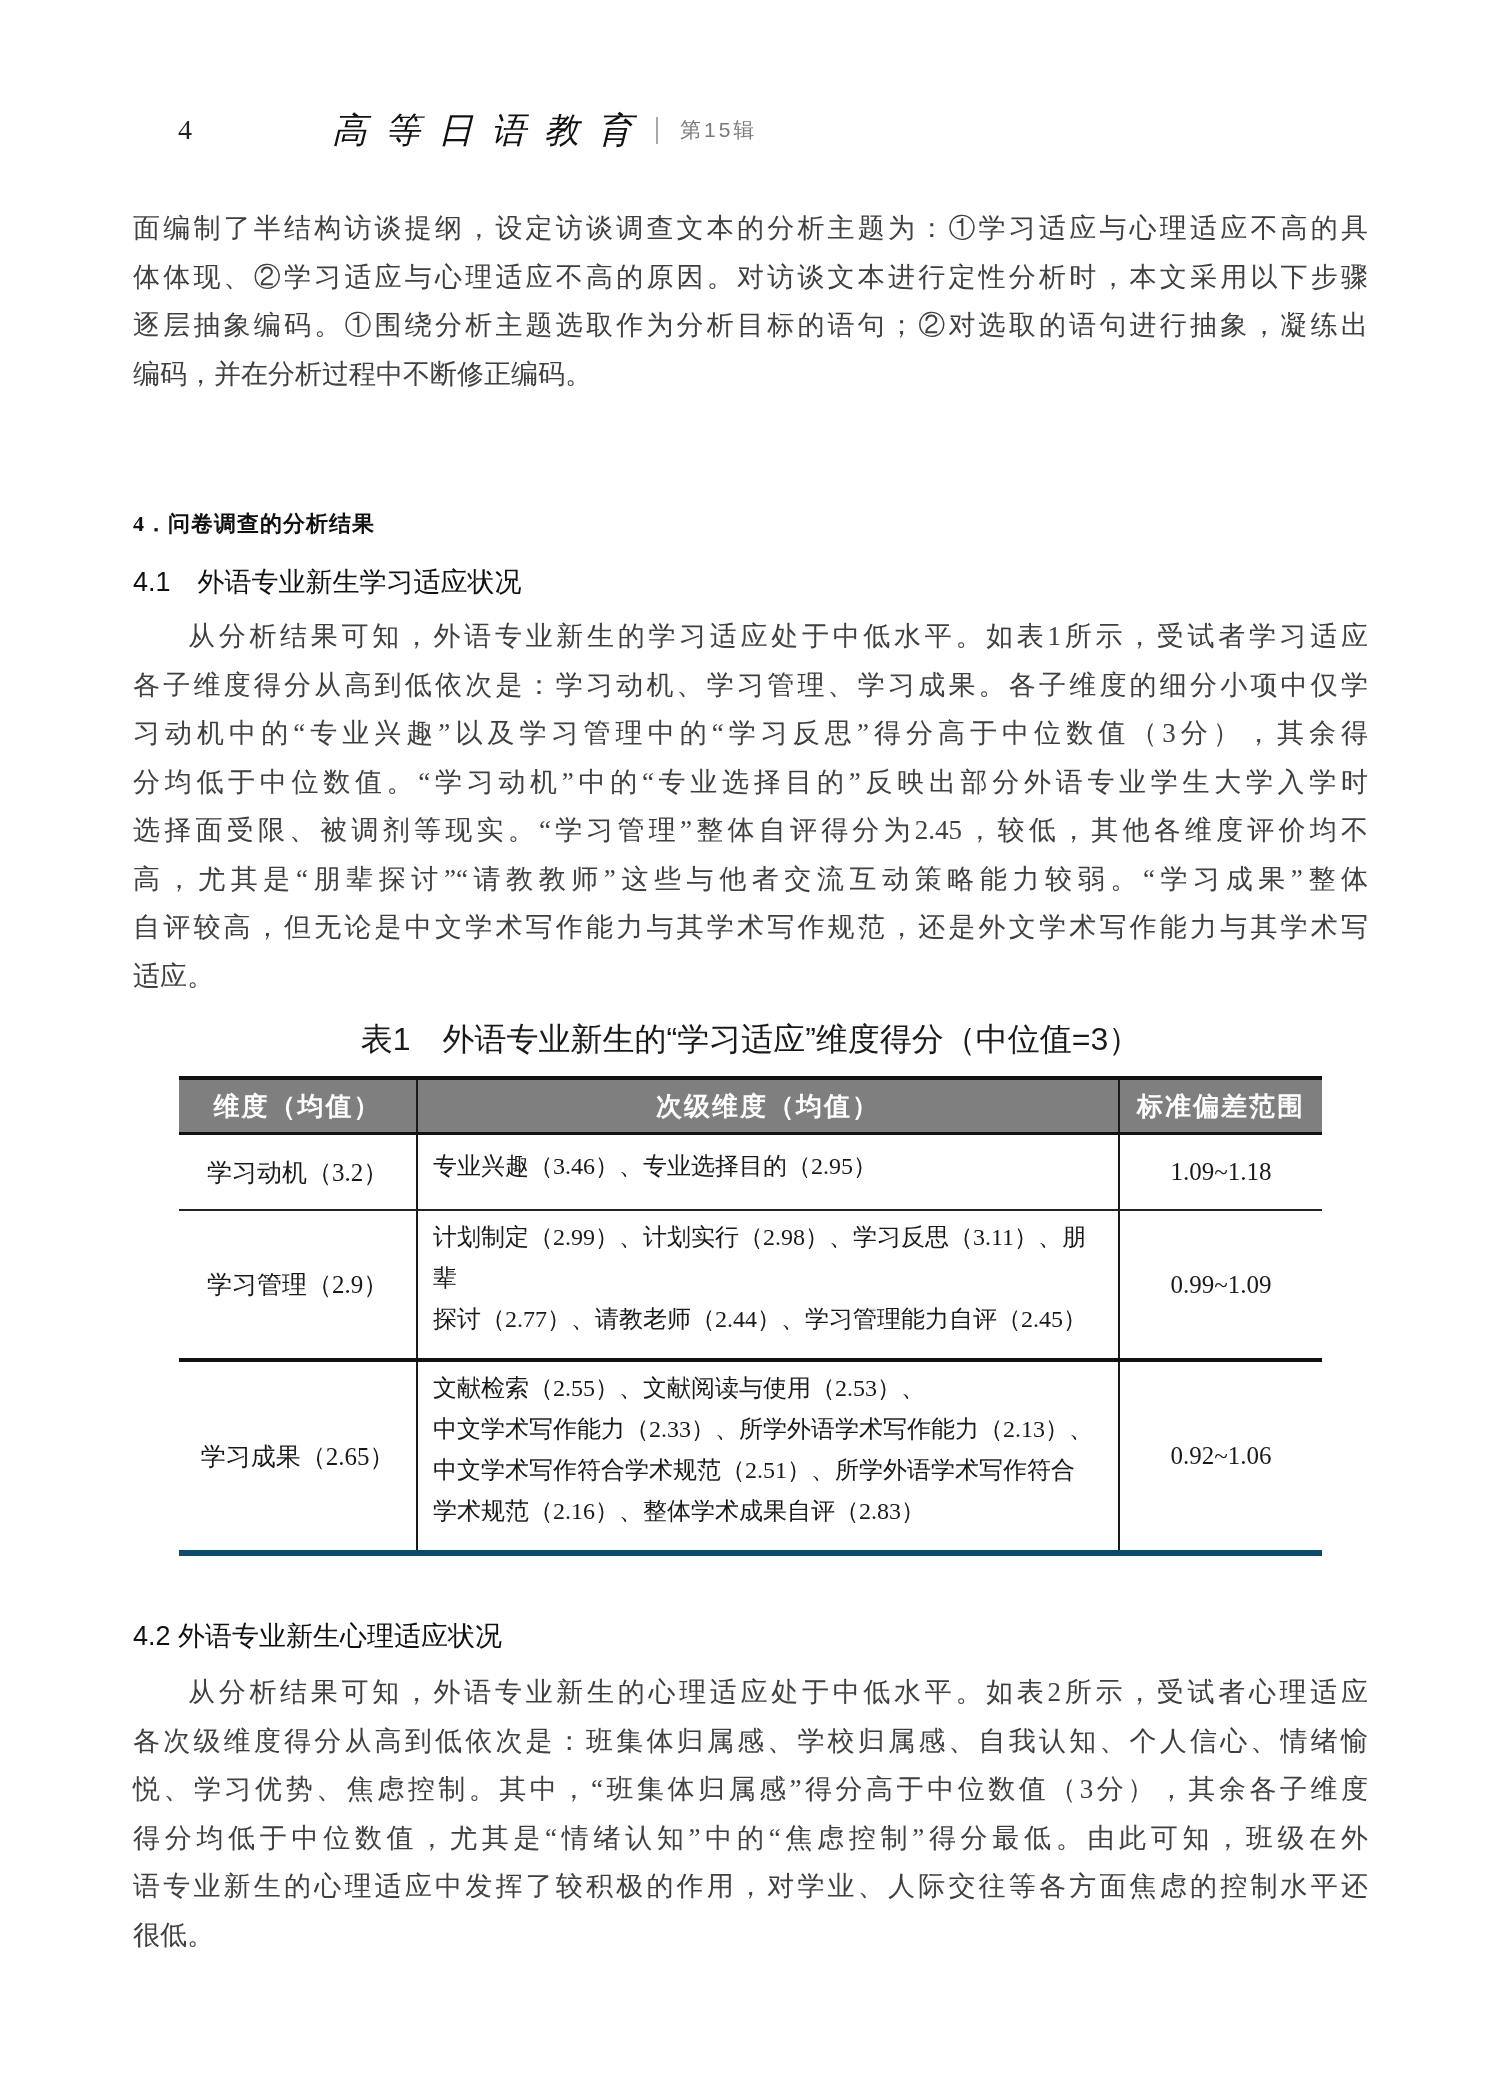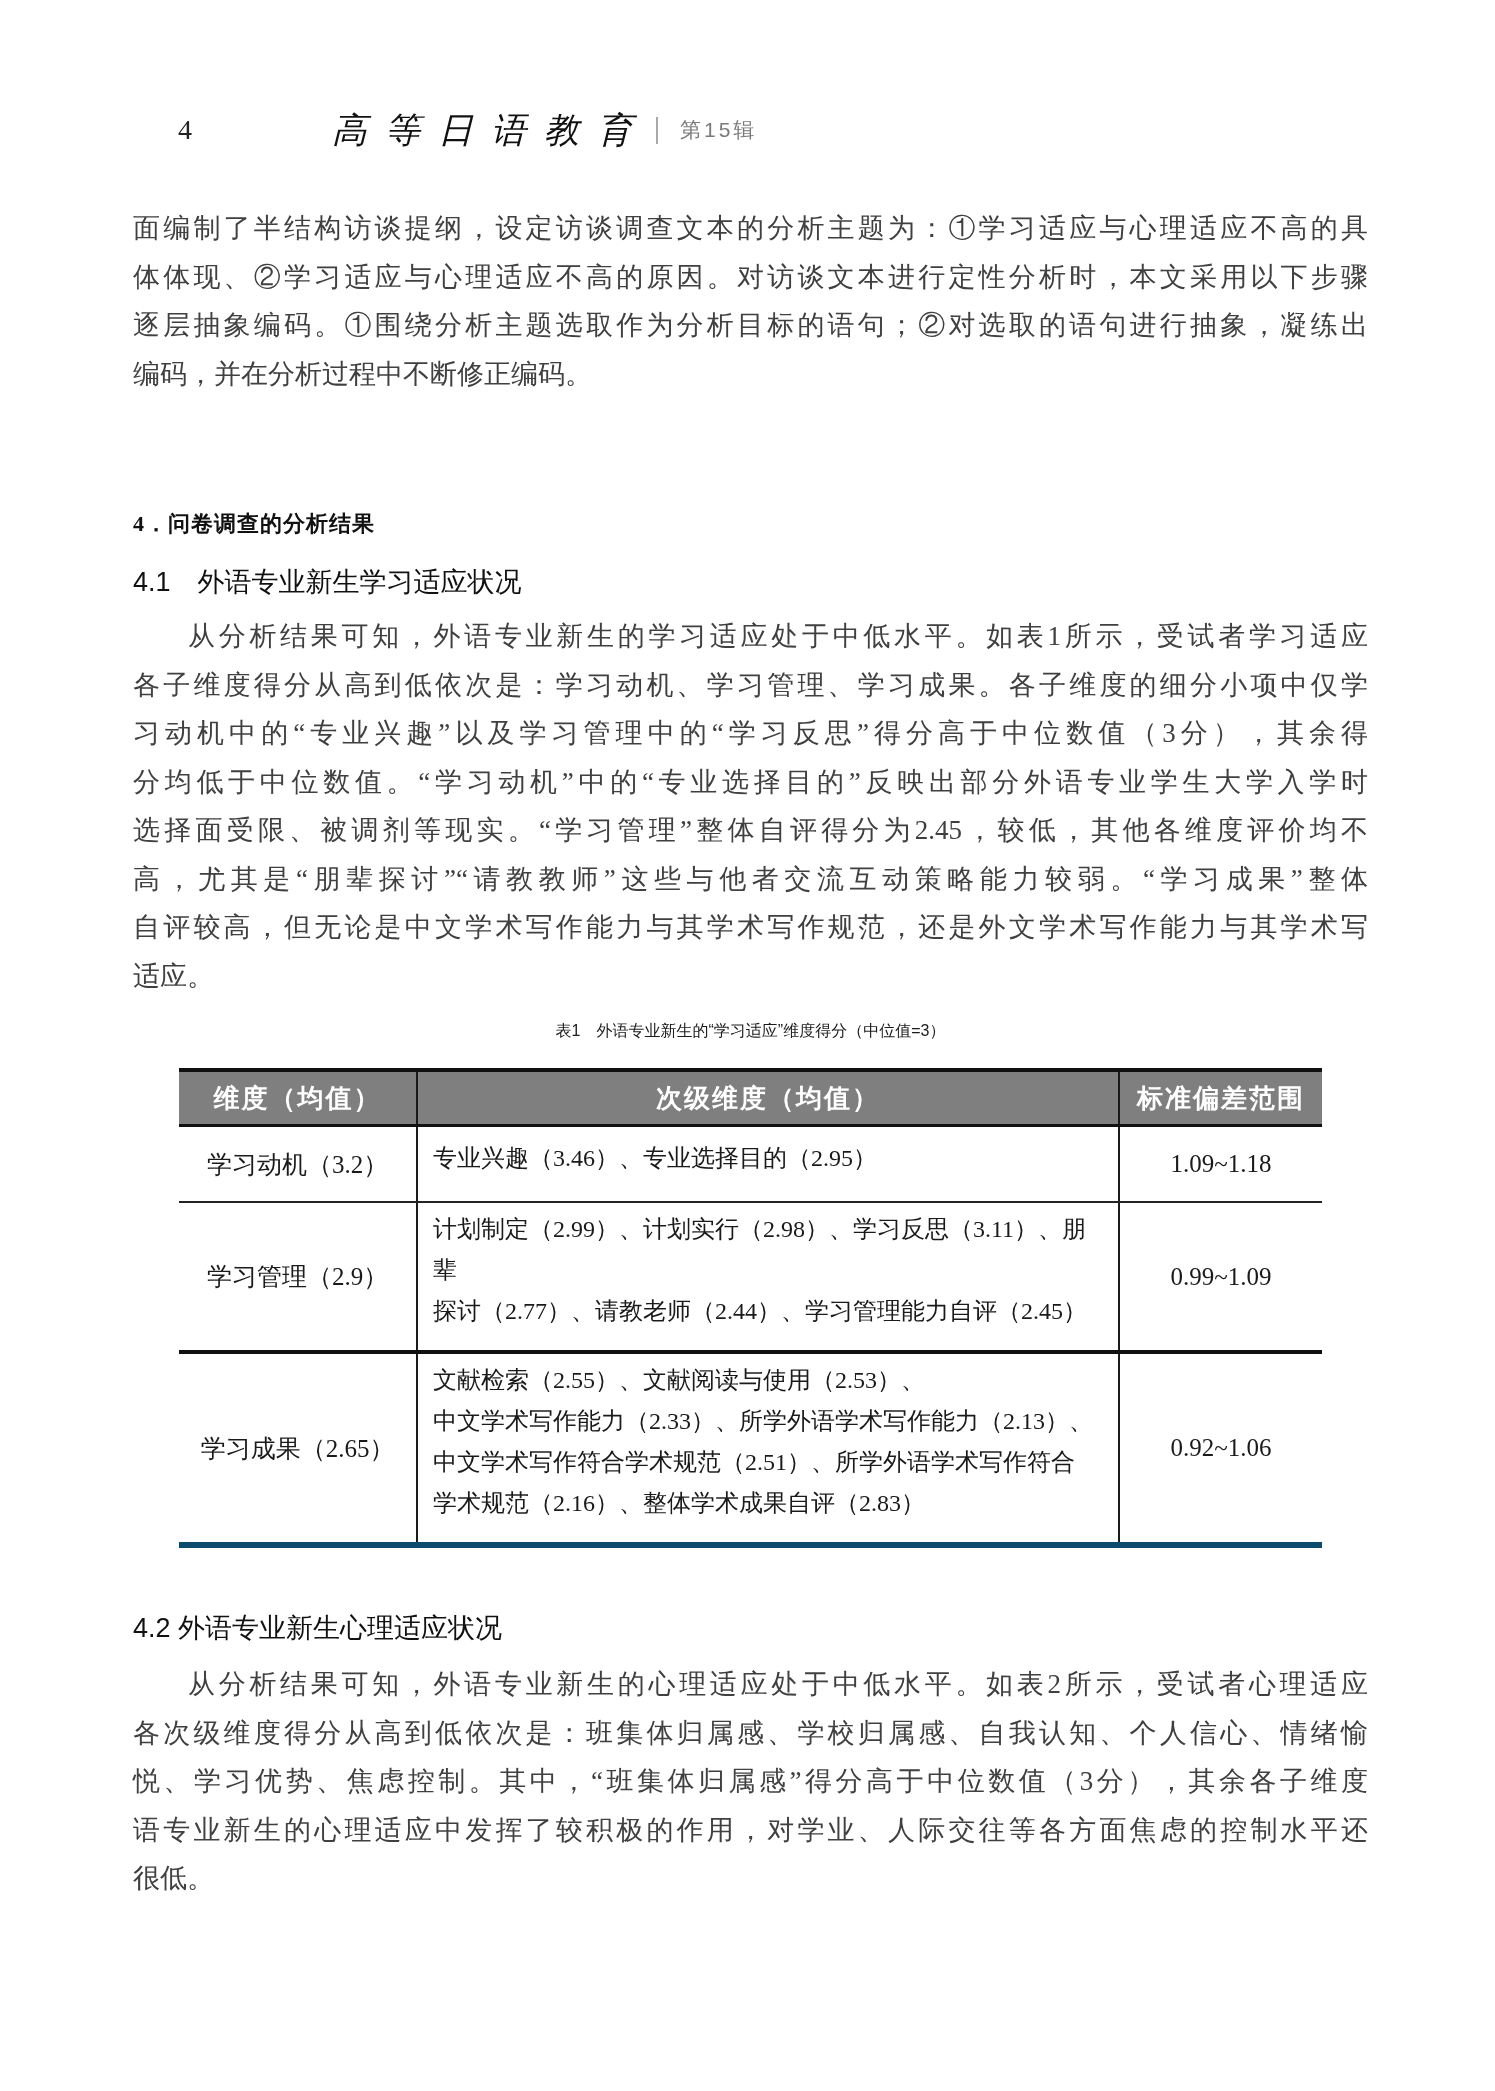--- a/index.html
+++ b/index.html
@@ -82,24 +82,24 @@
     margin: 14px 0 0 0;
     font-family: "Liberation Sans", "DejaVu Sans", sans-serif;
     font-weight: 400;
     font-size: 27px;
     line-height: 40px;
     color: #111;
   }
   .h-sub-42 { margin-top: 60px; }
   
   .tbl-caption {
-    margin-top: 14px;
+    margin-top: 22px;
     text-align: center;
     font-family: "Liberation Sans", "DejaVu Sans", sans-serif;
-    font-size: 16px;
+    font-size: 32px;
     line-height: 34px;
     color: #1a1a1a;
   }
   table.score-table {
     border-collapse: collapse;
     table-layout: fixed;
     width: 1143px;
     margin: 20px auto 10px auto;
     border-top: 4px solid #111;
     border-bottom: 6px solid #0c4a6e;
@@ -209,17 +209,18 @@
       </tr>
     </tbody>
   </table>
 
   <div class="h-sub h-sub-42">4.2 外语专业新生心理适应状况</div>
 
   <div class="para para-42">
     <div class="tline indent">从分析结果可知，外语专业新生的心理适应处于中低水平。如表2所示，受试者心理适应</div>
     <div class="tline">各次级维度得分从高到低依次是：班集体归属感、学校归属感、自我认知、个人信心、情绪愉</div>
     <div class="tline">悦、学习优势、焦虑控制。其中，“班集体归属感”得分高于中位数值（3分），其余各子维度</div>
+    <div class="tline">得分均低于中位数值，尤其是“情绪认知”中的“焦虑控制”得分最低。由此可知，班级在外</div>
     <div class="tline">语专业新生的心理适应中发挥了较积极的作用，对学业、人际交往等各方面焦虑的控制水平还</div>
     <div class="tline last">很低。</div>
   </div>
 
 </div>
 
 </body></html>

